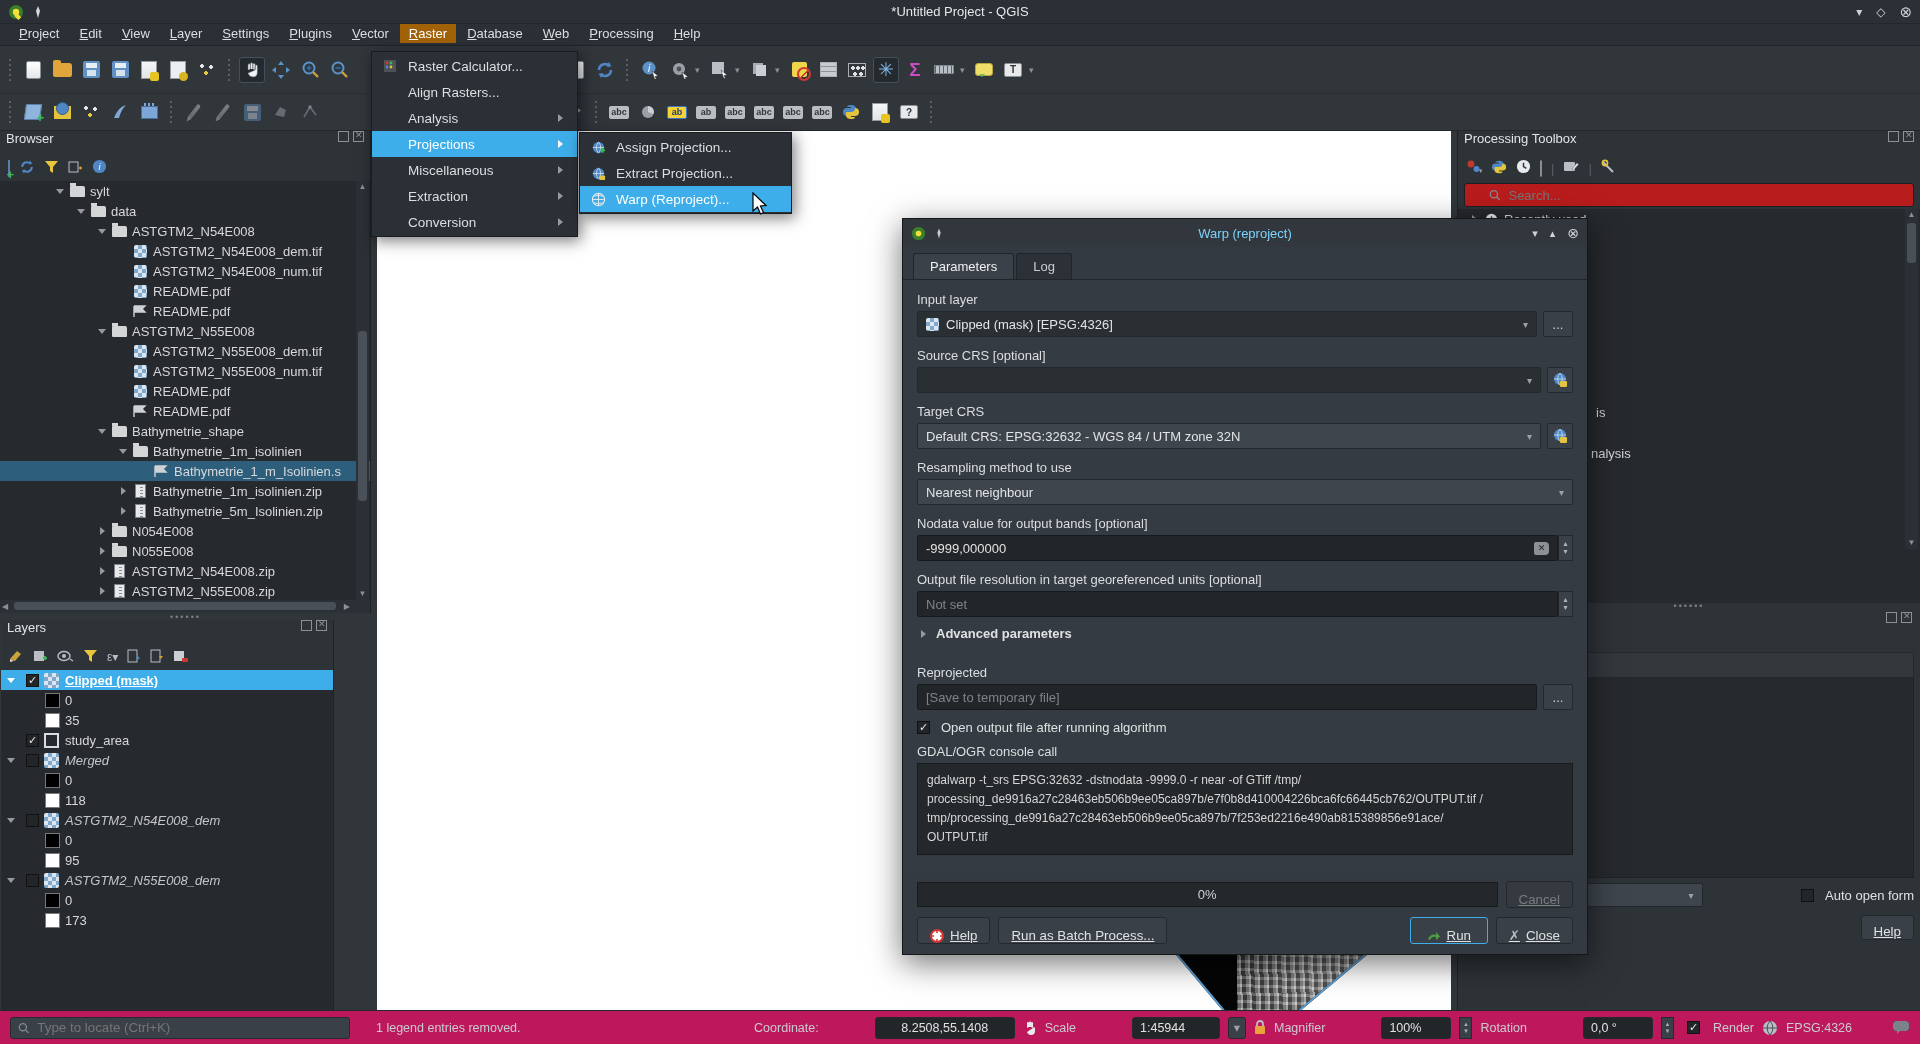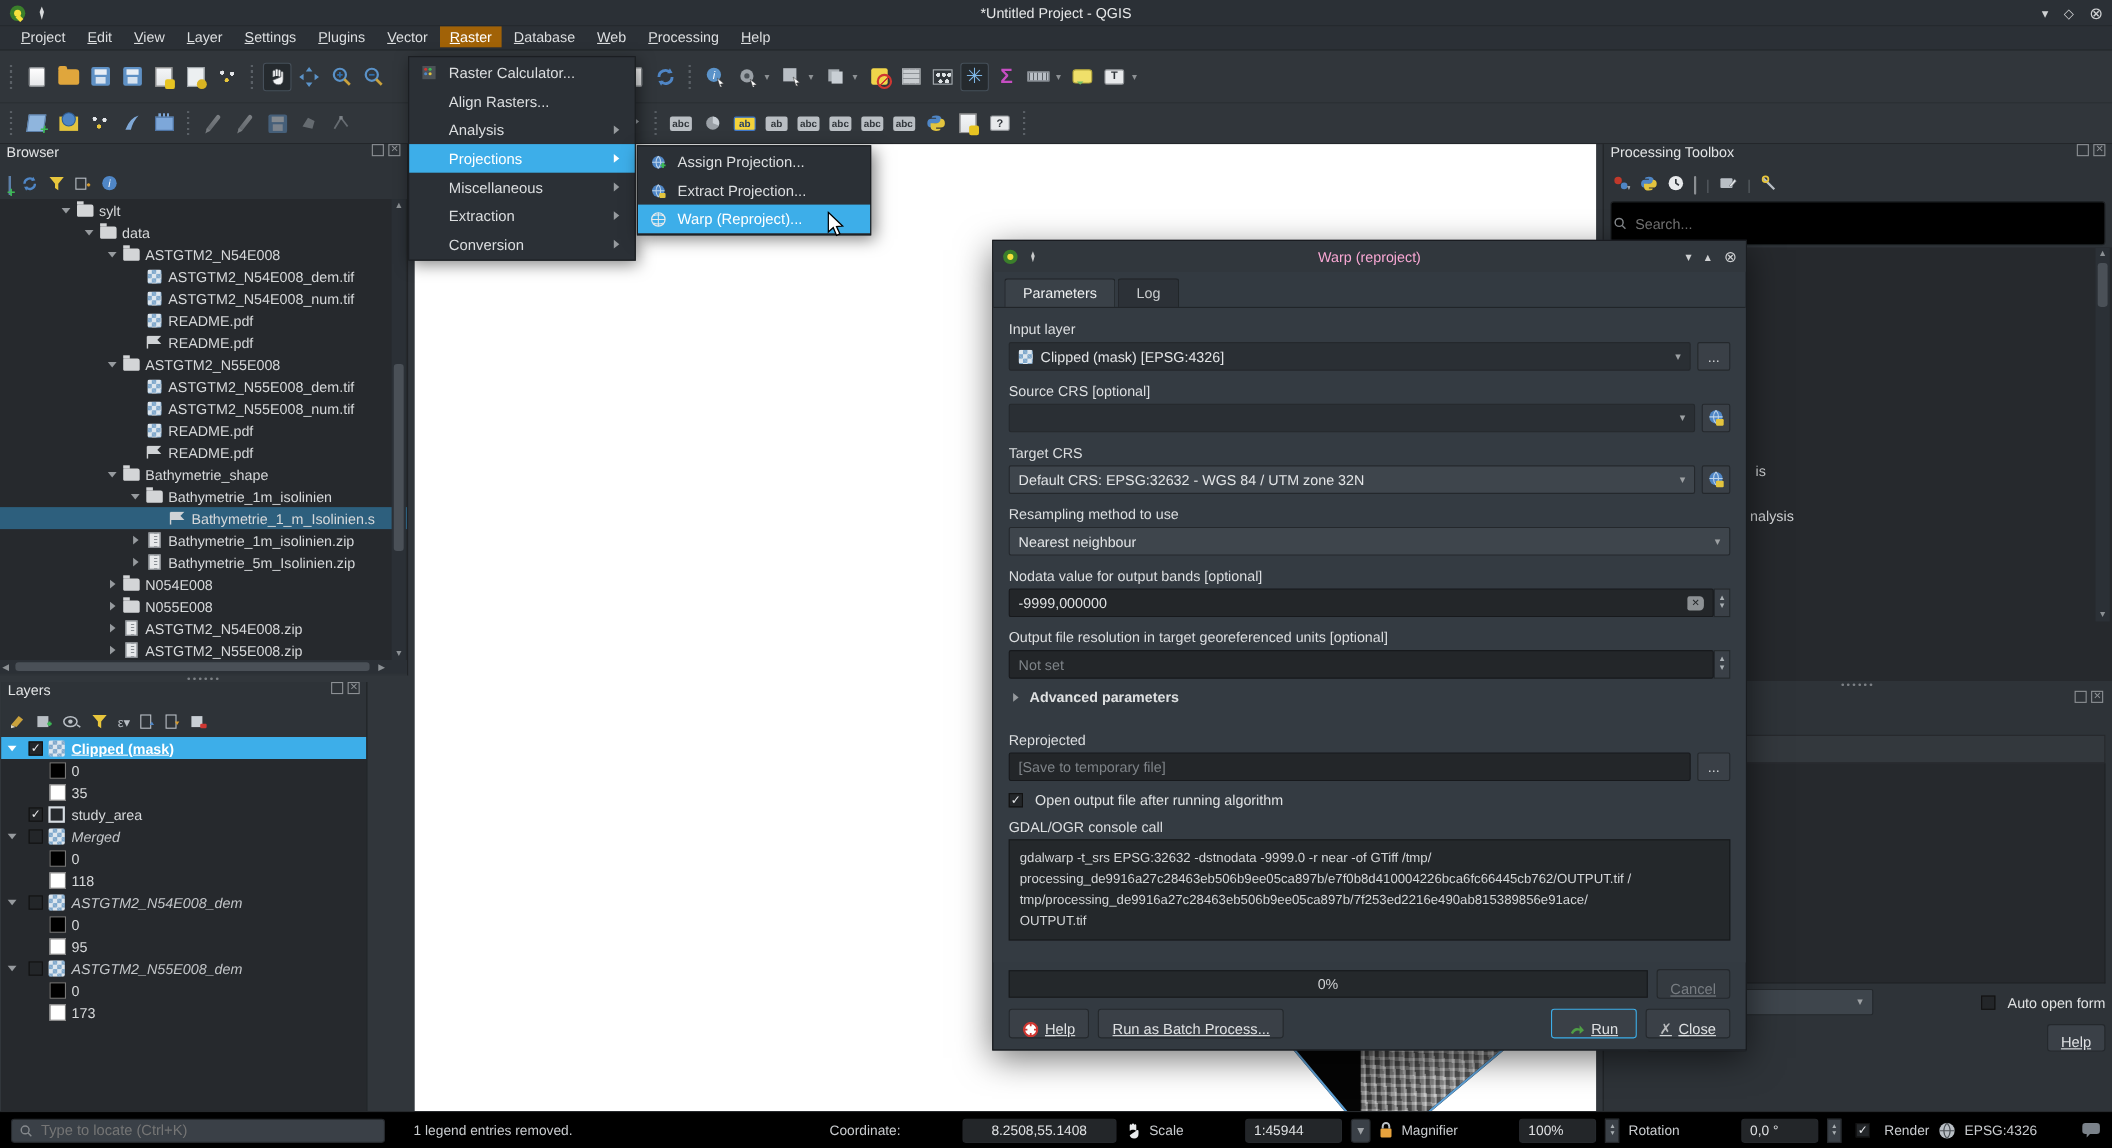--- a/index.html
+++ b/index.html
@@ -121,30 +121,30 @@
            border:2px solid #5d9fd4;transform:rotate(50deg);overflow:hidden;}
   #noise{position:absolute;left:50%;top:50%;width:170px;height:720px;
          transform:translate(-50%,-50%) rotate(-50deg) translateX(40px);
          background:
          repeating-linear-gradient(87deg,rgba(230,230,230,.5) 0 2px,rgba(40,40,40,.4) 2px 6px,rgba(160,160,160,.45) 6px 9px),
          repeating-linear-gradient(2deg,rgba(210,210,210,.5) 0 3px,rgba(60,60,60,.5) 3px 8px),
          linear-gradient(90deg,#3a3a3a,#9a9a9a 45%,#6f6f6f);
          filter:blur(0.5px);}
   
   #rightcol{left:1457px;top:131px;width:463px;height:879px;background:#2e3338;border-left:1px solid #202326;}
-  .searchbox{height:40px;background:#000000;border:1px solid #1d2023;border-radius:3px;display:flex;align-items:center;
-             color:#85898d;padding:0 2px;gap:6px;}
+  .searchbox{height:24px;background:#b91c1c;border:1px solid #1d2023;border-radius:3px;display:flex;align-items:center;
+             color:#85898d;padding:0 24px;gap:6px;}
   .searchbox input{background:transparent;border:0;outline:0;color:#cfd2d4;font-size:13px;width:100%;}
   .fragment{position:absolute;color:#d2d4d6;font-size:13px;}
   .colhead{background:#33383d;border:1px solid #26292c;color:#dcdee0;display:flex;align-items:center;}
   
   #dialog{left:902px;top:218px;width:686px;height:737px;background:#333a41;border:1px solid #15171a;
           box-shadow:0 8px 30px rgba(0,0,0,.55);z-index:40;display:flex;flex-direction:column;}
   #dlg-title{height:28px;display:flex;align-items:center;padding:0 8px;gap:8px;background:#31373d;}
-  #dlg-title .t{position:absolute;left:0;right:0;text-align:center;color:#f9a8d4;}
+  #dlg-title .t{position:absolute;left:0;right:0;text-align:center;color:#7dd3fc;}
   #dlg-tabs{display:flex;padding:6px 10px 0 10px;gap:2px;}
   .tab{padding:5px 16px;background:#2c3137;border:1px solid #212529;border-bottom:0;color:#c9ccce;border-radius:3px 3px 0 0;}
   .tab.active{background:#3a4148;color:#eef0f1;}
   #dlg-body{flex:1;display:flex;flex-direction:column;padding:8px 14px 0 14px;border-top:1px solid #212529;
             background:#343b42;overflow:hidden;}
   .flabel{margin:4px 0 4px 0;color:#dcdee0;}
   .frow{display:flex;gap:6px;align-items:center;margin-bottom:7px;}
   .combo{flex:1;height:26px;background:#3e454c;border:1px solid #24282c;border-radius:2px;display:flex;
          align-items:center;padding:0 8px;gap:7px;color:#e2e4e6;}
   .combo.darkc{background:#2a2f34;}
@@ -174,21 +174,21 @@
   .mn::first-letter{text-decoration:underline;}
   #btnrow{display:flex;gap:8px;}
   
   .menu{position:absolute;background:#2b3036;border:1px solid #1a1d20;box-shadow:3px 4px 14px rgba(0,0,0,.5);z-index:50;padding:1px 0;}
   .menu .mrow{height:26px;display:flex;align-items:center;padding:0 10px 0 8px;gap:8px;color:#dcdee0;font-size:13.5px;}
   .menu .mrow .micon{width:20px;display:flex;justify-content:center;flex:0 0 auto;}
   .menu .mrow .marrow{margin-left:auto;}
   .menu .mrow.hl{background:#3daee9;color:#fff;}
   .menu .mrow.hl .tri-right{border-left-color:#fff;}
   
-  #statusbar{left:0;top:1010px;width:1920px;height:34px;background:#000000;border-top:1px solid #26292c;
+  #statusbar{left:0;top:1010px;width:1920px;height:34px;background:#be185d;border-top:1px solid #26292c;
              display:flex;align-items:center;padding:0 10px;gap:8px;color:#c9cccf;font-size:12.5px;}
   .sb-input{height:22px;background:#3a4047;border:1px solid #26292d;border-radius:3px;display:flex;align-items:center;
             padding:0 7px;gap:6px;color:#9da1a5;}
   .sb-dark{background:#232629;color:#dfe1e3;margin-left:48px;}
   .spin-sm{width:13px;height:22px;background:#3a4047;border:1px solid #26292d;display:flex;flex-direction:column;
            align-items:center;justify-content:center;font-size:6px;color:#aab0b4;line-height:7px;}
   
   .cursor{position:absolute;z-index:60;}
 </style>
 </head>

